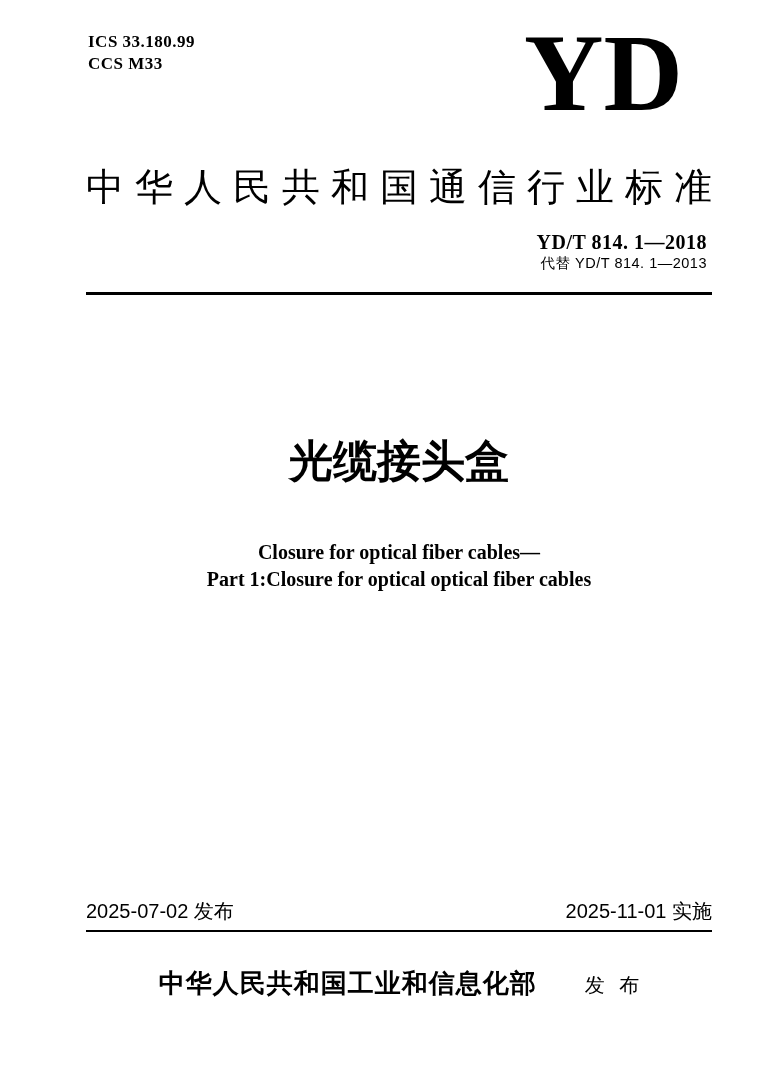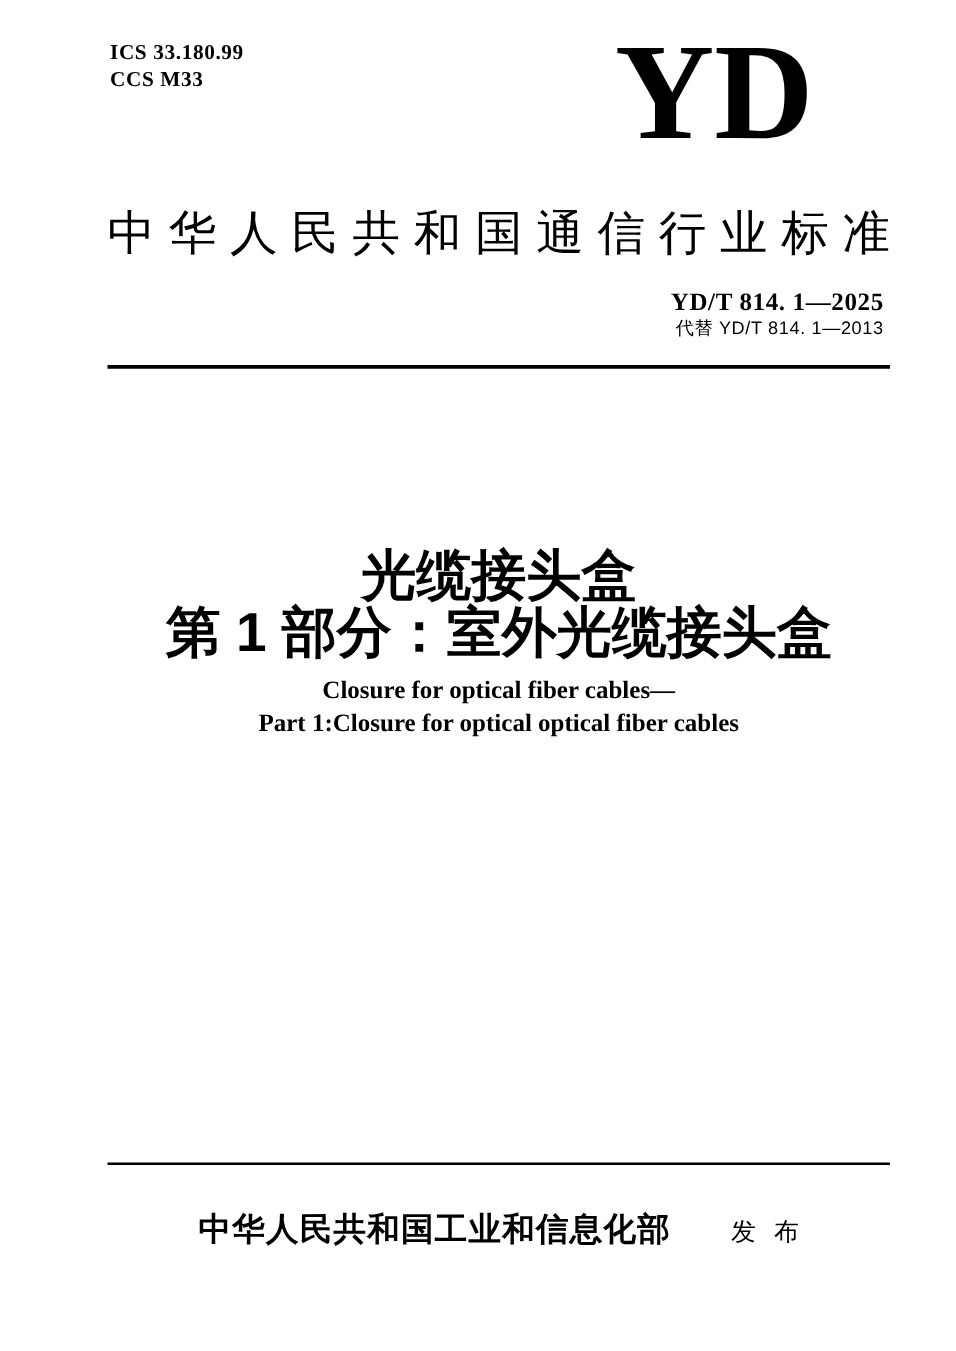--- a/index.html
+++ b/index.html
@@ -22,21 +22,21 @@
     font-family: "Liberation Serif", "DejaVu Serif", serif;
     font-weight: bold;
     font-size: 17px;
     line-height: 22px;
     letter-spacing: 0.5px;
   }
 
   
   .logo {
     position: absolute;
-    left: 492px;
+    left: 524px;
     top: 18px;
     font-family: "Liberation Serif", "DejaVu Serif", serif;
     font-weight: bold;
     font-size: 110px;
     line-height: 1.0;
   }
 
   
   .standard-type {
     position: absolute;
@@ -172,36 +172,39 @@
       <span>国</span>
       <span>通</span>
       <span>信</span>
       <span>行</span>
       <span>业</span>
       <span>标</span>
       <span>准</span>
     </div>
 
   <div class="number-block">
-    <div class="number-main">YD/T 814. 1—2025</div>
+    <div class="number-main">YD/T 814. 1—2018</div>
     <div class="number-replaces">代替 YD/T 814. 1—2013</div>
   </div>
 
   <div class="rule-thick"></div>
 
   <div class="title-cn">
     <div>光缆接头盒</div>
-    <div>第 1 部分：室外光缆接头盒</div>
   </div>
 
   <div class="title-en">
     <div>Closure for optical fiber cables—</div>
     <div>Part 1:Closure for optical optical fiber cables</div>
   </div>
 
+  <div class="dates">
+    <span>2025-07-02 发布</span>
+    <span>2025-11-01 实施</span>
+  </div>
 
   <div class="rule-thin"></div>
 
   <div class="publisher-row">
     <span class="publisher">中华人民共和国工业和信息化部</span>
     <span class="publish-label">发 布</span>
   </div>
 
 </div>
 

